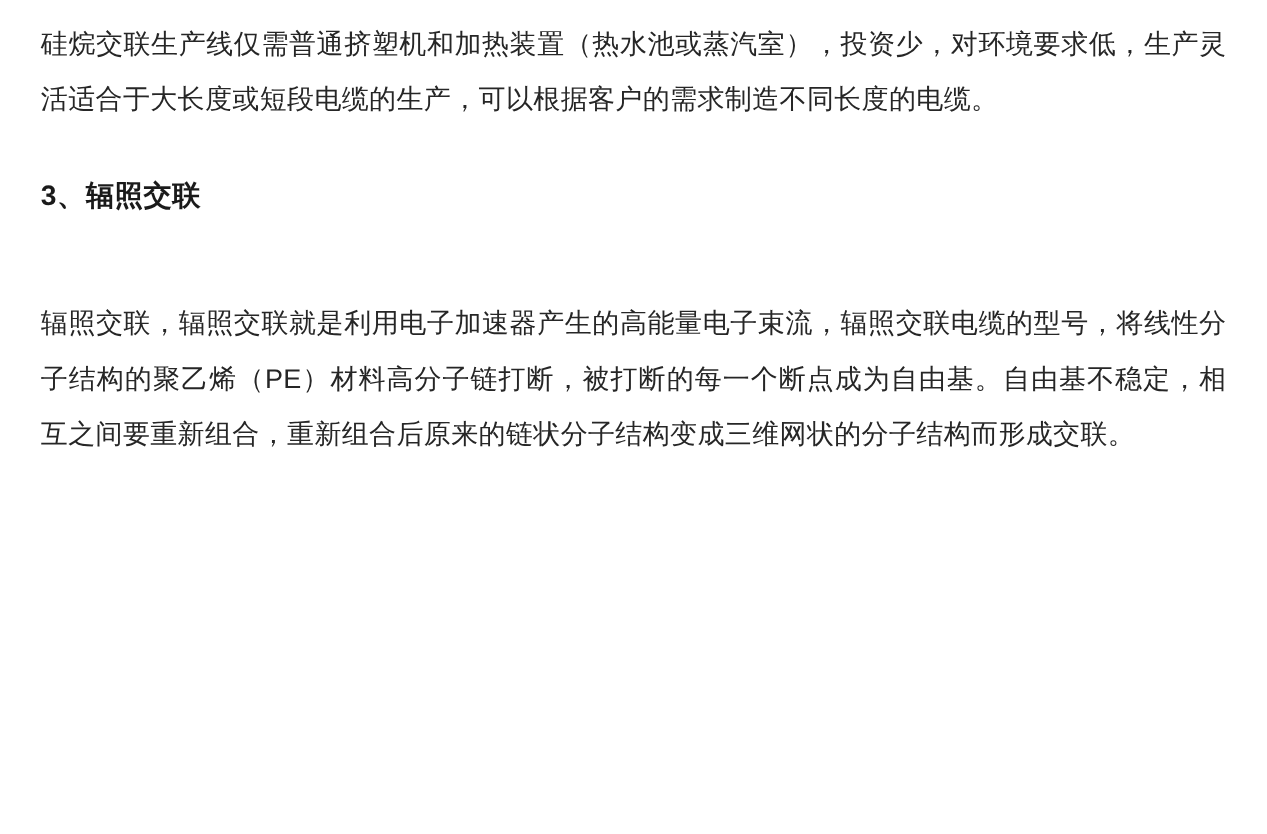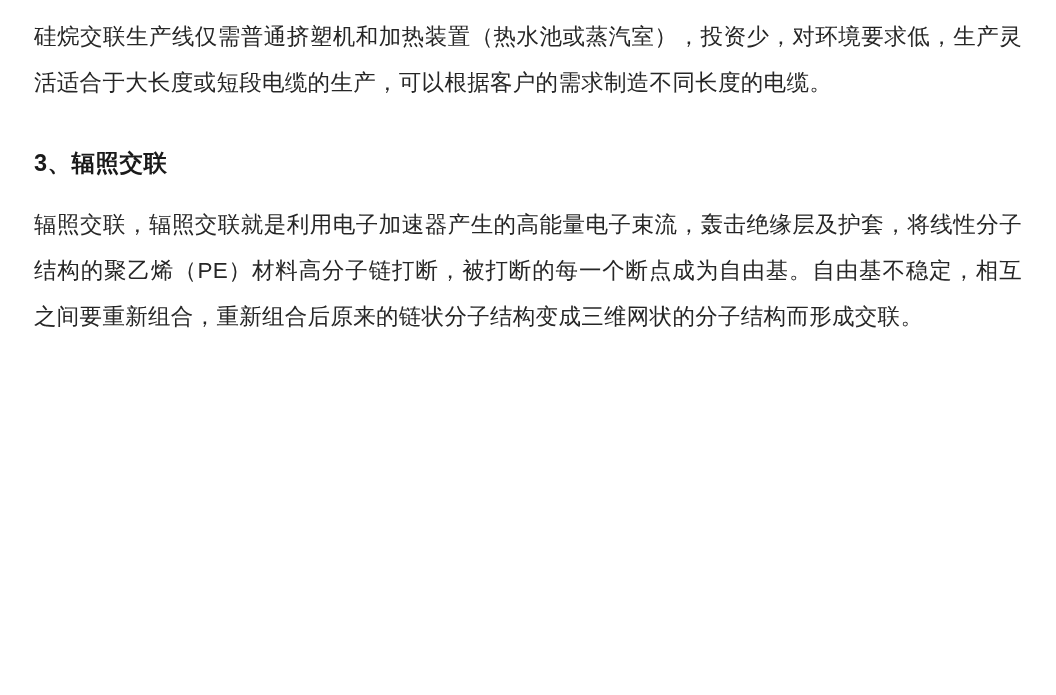--- a/index.html
+++ b/index.html
@@ -31,32 +31,32 @@
     word-break: break-all;
   }
   .para.first {
     margin-bottom: 40px;
   }
   .heading {
     font-size: 23.5px;
     font-weight: bold;
     color: #1a1a1a;
     line-height: 34px;
-    margin: 0 0 22px 0;
+    margin: 0 0 67px 0;
     letter-spacing: 0.5px;
   }
   .para.mid {
     margin-bottom: 40px;
   }
 </style>
 </head>
 <body>
 
 <div class="page">
 
   <p class="para first">硅烷交联生产线仅需普通挤塑机和加热装置（热水池或蒸汽室），投资少，对环境要求低，生产灵活适合于大长度或短段电缆的生产，可以根据客户的需求制造不同长度的电缆。</p>
 
   <h3 class="heading">3、辐照交联</h3>
 
-  <p class="para mid">辐照交联，辐照交联就是利用电子加速器产生的高能量电子束流，轰击绝缘层及护套，将线性分子结构的聚乙烯（PE）材料高分子链打断，被打断的每一个断点成为自由基。自由基不稳定，相互之间要重新组合，重新组合后原来的链状分子结构变成三维网状的分子结构而形成交联。</p>
+  <p class="para mid">辐照交联，辐照交联就是利用电子加速器产生的高能量电子束流，辐照交联电缆的型号，将线性分子结构的聚乙烯（PE）材料高分子链打断，被打断的每一个断点成为自由基。自由基不稳定，相互之间要重新组合，重新组合后原来的链状分子结构变成三维网状的分子结构而形成交联。</p>
 
 
 </div>
 
 </body></html>

